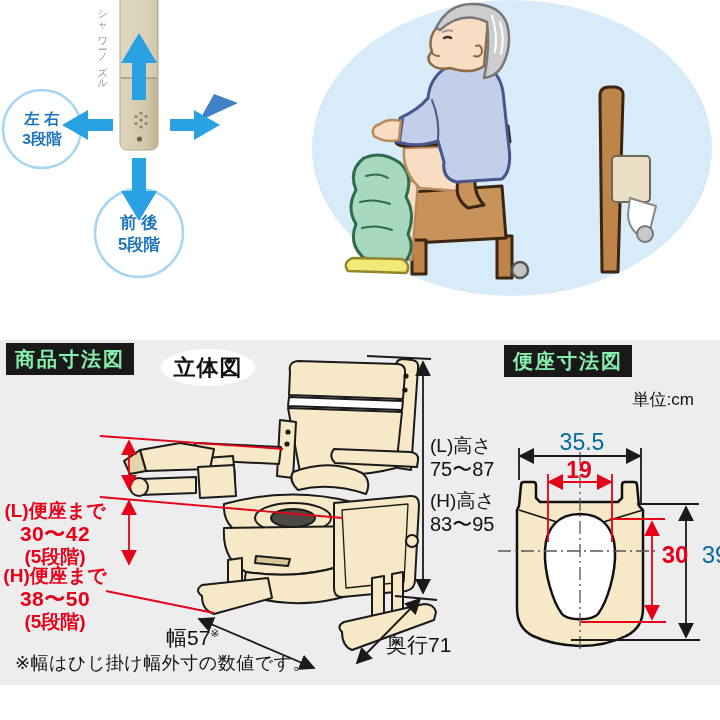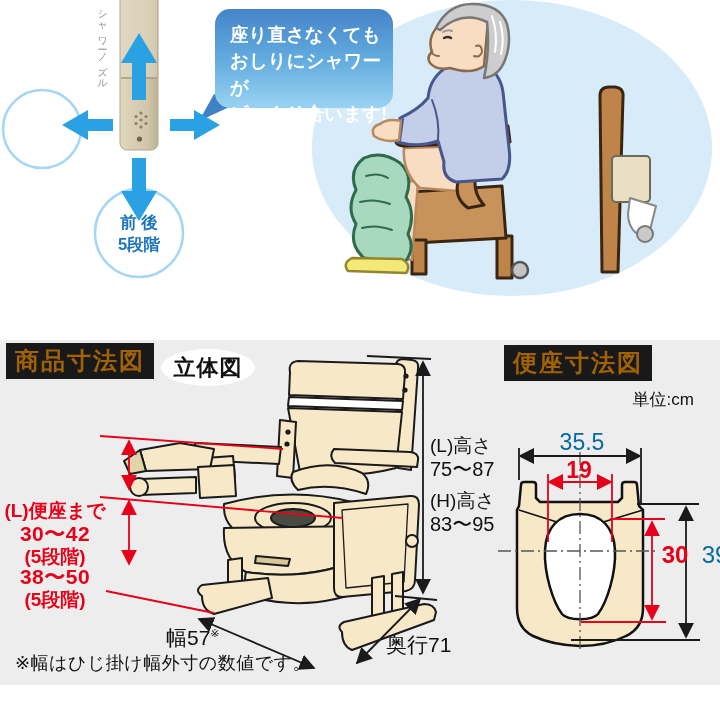--- a/index.html
+++ b/index.html
@@ -15,21 +15,21 @@
                 color:#1B74BE;font-weight:bold;text-align:center;}
   .circle-lr{left:2px;top:92px;width:80px;height:74px;font-size:15.5px;line-height:1.32;}
   .circle-fb{left:95px;top:196px;width:88px;height:76px;font-size:16.5px;line-height:1.32;}
   .bubble{left:215px;top:9px;width:178px;height:99px;border-radius:15px;
           background:linear-gradient(180deg,#4484C8 0%,#63ACDF 52%,#99D3F2 100%);
           color:#fff;font-weight:bold;font-size:18.5px;line-height:1.42;
           padding:13px 0 0 15px;box-sizing:border-box;}
 
   
   .section-bg{left:0;top:340px;width:720px;height:345px;background:#EDEDED;}
-  .title-box{background:#191919;color:#a16207;font-weight:bold;font-size:24px;
+  .title-box{background:#191919;color:#86efac;font-weight:bold;font-size:20px;
              padding:5px 9px;letter-spacing:2px;line-height:1.1;}
   .box-product{left:6px;top:343px;}
   .box-seat{left:504px;top:345px;}
   .oval-badge{left:161px;top:349px;width:94px;height:37px;border-radius:50%;background:#fff;
               display:flex;align-items:center;justify-content:center;
               font-size:22px;font-weight:bold;color:#111;letter-spacing:1px;}
   .unit{left:580px;top:388px;width:114px;text-align:right;font-size:17px;color:#111;}
 
   .red-block{color:#E60019;font-weight:bold;text-align:center;line-height:1.16;}
   .rb1{left:24px;top:446px;width:84px;font-size:19px;}
@@ -134,30 +134,29 @@
     <g fill="#2AA1E3">
       <polygon points="139,33 157,63 146,63 146,100 132,100 132,63 121,63"></polygon>
       <polygon points="139,221 157,191 146,191 146,158 132,158 132,191 121,191"></polygon>
       <polygon points="62,125 88,110 88,119 113,119 113,131 88,131 88,140"></polygon>
       <polygon points="220,125 194,110 194,119 170,119 170,131 194,131 194,140"></polygon>
     </g>
   </svg>
 
   <div class="abs nozzle-label">シャワーノズル</div>
 
+  <div class="abs circle-label circle-lr">
+    <span>左 右</span>
+    <span>3段階</span>
+  </div>
   <div class="abs circle-label circle-fb">
     <span>前 後</span>
     <span>5段階</span>
   </div>
 
-  <div class="abs bubble">
-    <div>座り直さなくても</div>
-    <div>おしりにシャワーが</div>
-    <div>ピッタリ合います!</div>
-  </div>
 
   <div class="abs section-bg"></div>
 
   <svg class="layer" viewBox="0 0 720 720">
     <defs>
       <marker id="ab" markerWidth="9" markerHeight="9" refX="8" refY="4.5" orient="auto-start-reverse">
         <path d="M0,0 L9,4.5 L0,9 Z" fill="#1a1a1a"></path>
       </marker>
       <marker id="ar" markerWidth="9" markerHeight="9" refX="8" refY="4.5" orient="auto-start-reverse">
         <path d="M0,0 L9,4.5 L0,9 Z" fill="#E60019"></path>
@@ -256,20 +255,21 @@
   <div class="abs oval-badge">立体図</div>
   <div class="abs title-box box-seat">便座寸法図</div>
   <div class="abs unit">単位:cm</div>
 
   <div class="abs red-block rb2">
     <div>(L)便座まで</div>
     <div class="big">30〜42</div>
     <div>(5段階)</div>
   </div>
   <div class="abs red-block rb3">
+    <div>(H)便座まで</div>
     <div class="big">38〜50</div>
     <div>(5段階)</div>
   </div>
 
   <div class="abs h-labels">
     <div>(L)高さ</div>
     <div class="val">75〜87</div>
     <div class="gap"></div>
     <div>(H)高さ</div>
     <div class="val">83〜95</div>

